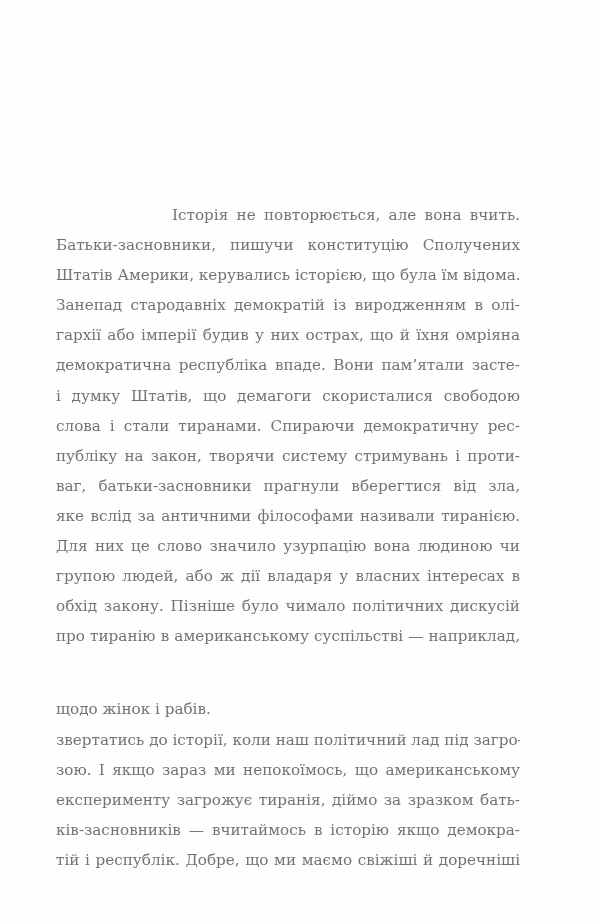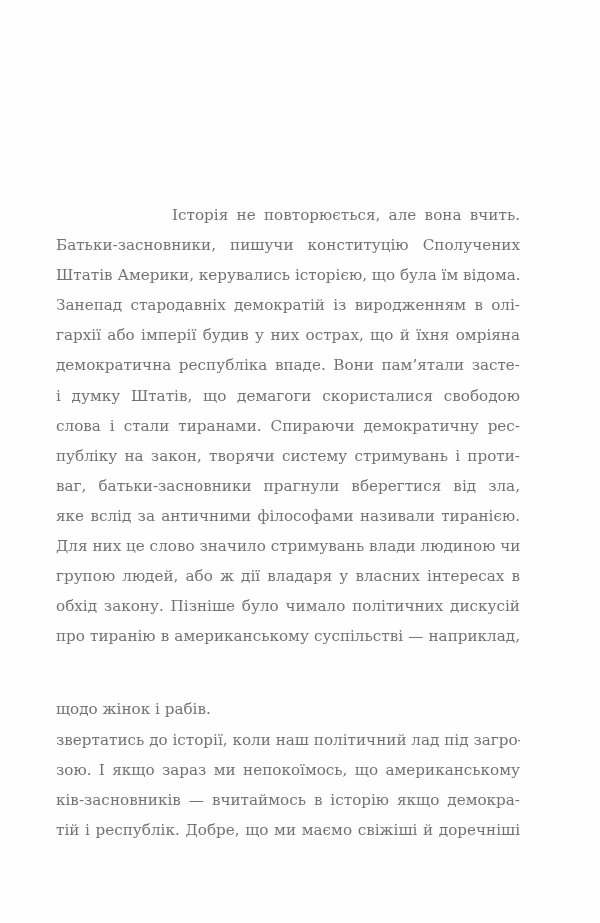--- a/index.html
+++ b/index.html
@@ -35,26 +35,27 @@
       <div class="line">Батьки-засновники, пишучи конституцію Сполучених</div>
       <div class="line">Штатів Америки, керувались історією, що була їм відома.</div>
       <div class="line">Занепад стародавніх демократій із виродженням в олі-</div>
       <div class="line">гархії або імперії будив у них острах, що й їхня омріяна</div>
       <div class="line">демократична республіка впаде. Вони пам’ятали засте-</div>
       <div class="line">і думку Штатів, що демагоги скористалися свободою</div>
       <div class="line">слова і стали тиранами. Спираючи демократичну рес-</div>
       <div class="line">публіку на закон, творячи систему стримувань і проти-</div>
       <div class="line">ваг, батьки-засновники прагнули вберегтися від зла,</div>
       <div class="line">яке вслід за античними філософами називали тиранією.</div>
-      <div class="line">Для них це слово значило стримувань влади людиною чи</div>
+      <div class="line">Для них це слово значило узурпацію вона людиною чи</div>
       <div class="line">групою людей, або ж дії владаря у власних інтересах в</div>
       <div class="line">обхід закону. Пізніше було чимало політичних дискусій</div>
       <div class="line">про тиранію в американському суспільстві — наприклад,</div>
       <div class="line last">щодо жінок і рабів.</div>
     </div>
     <div>
       <div class="line">звертатись до історії, коли наш політичний лад під загро-</div>
       <div class="line">зою. І якщо зараз ми непокоїмось, що американському</div>
+      <div class="line">експерименту загрожує тиранія,  діймо за зразком бать-</div>
       <div class="line">ків-засновників — вчитаймось в історію якщо демокра-</div>
       <div class="line">тій і республік. Добре, що ми маємо свіжіші й доречніші</div>
     </div>
   </div>
 </div>
 
 </body></html>

